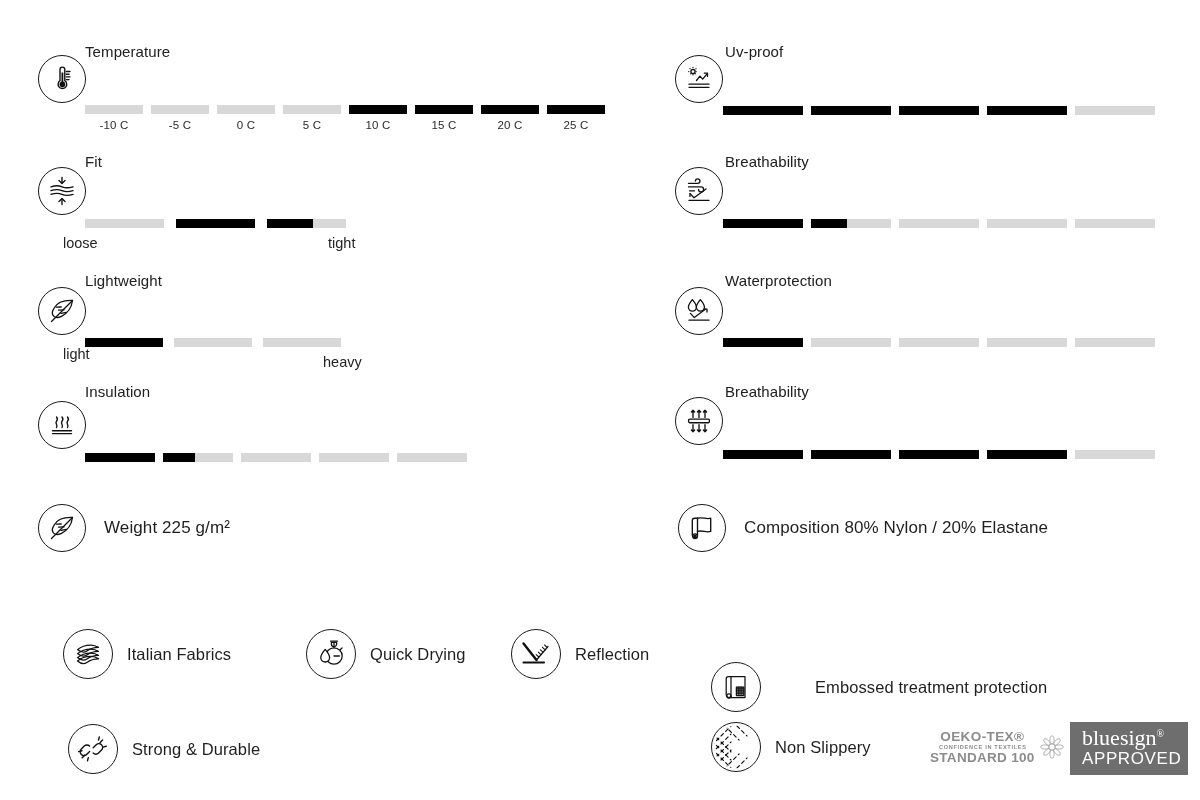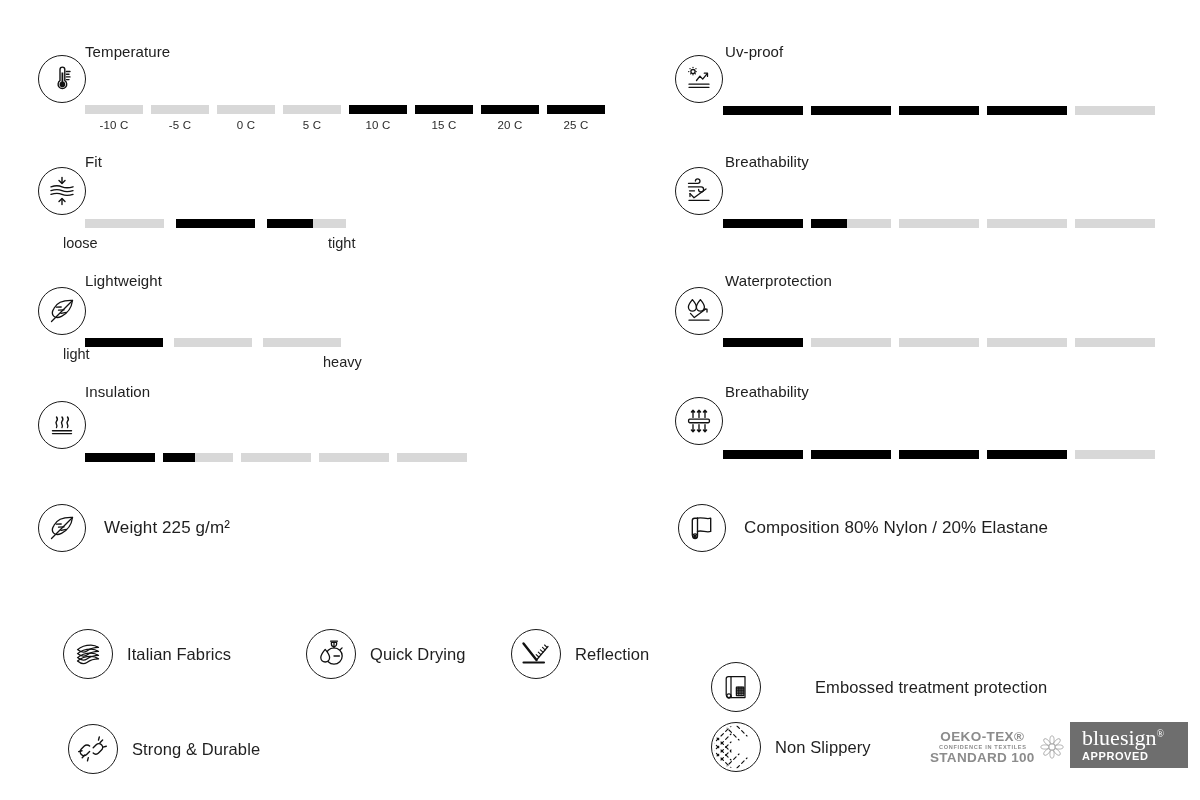--- a/index.html
+++ b/index.html
@@ -151,22 +151,22 @@
     box-sizing: border-box;
   }
   .bluesign .bs1 {
     font-size: 22px;
     font-family: "Liberation Serif", serif;
     line-height: 1;
     white-space: nowrap;
   }
   .bluesign .bs1 sup { font-size: 10px; vertical-align: super; }
   .bluesign .bs2 {
-    font-size: 11px;
-    font-weight: 700;
+    font-size: 17px;
+    font-weight: 400;
     letter-spacing: 0.6px;
     line-height: 1.1;
     margin-top: 1px;
   }
 </style>
 </head>
 <body>
 
 <div class="stage">
 

